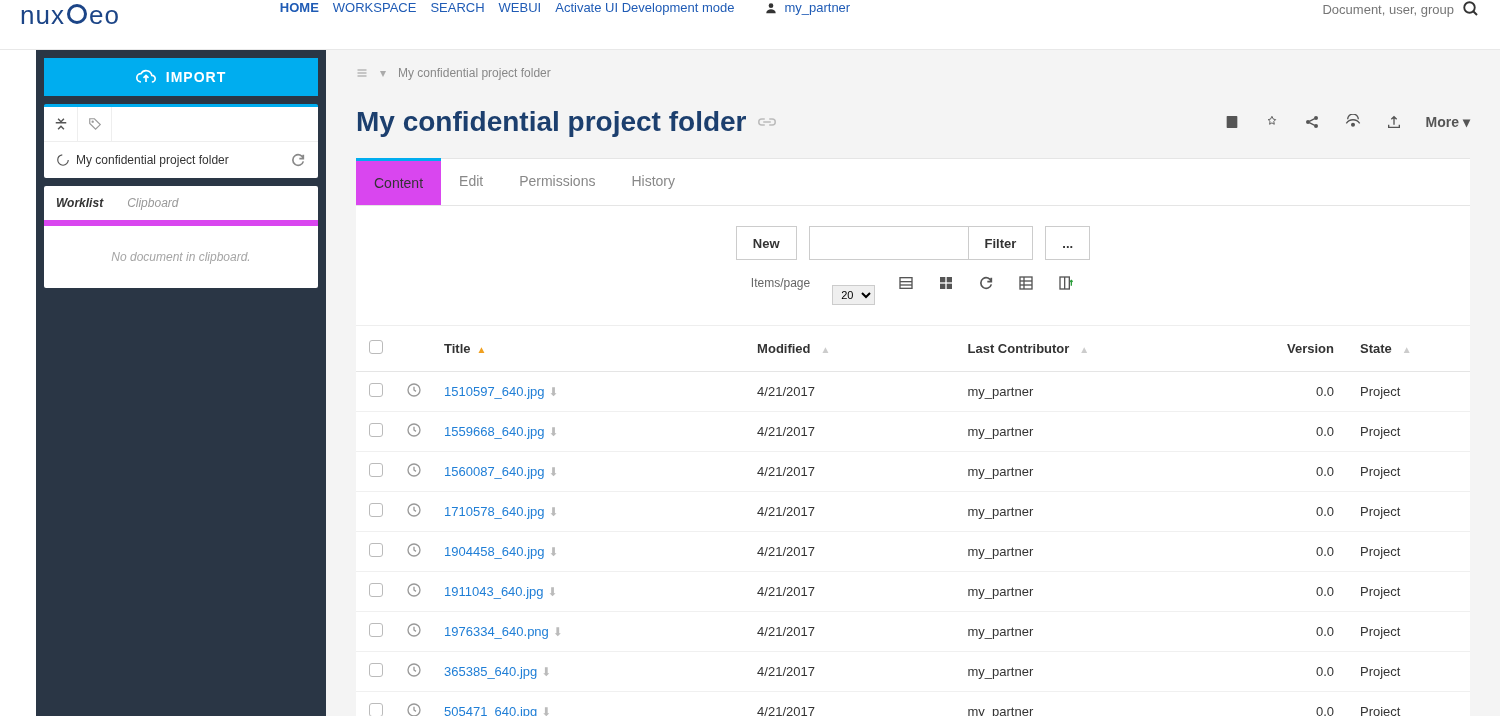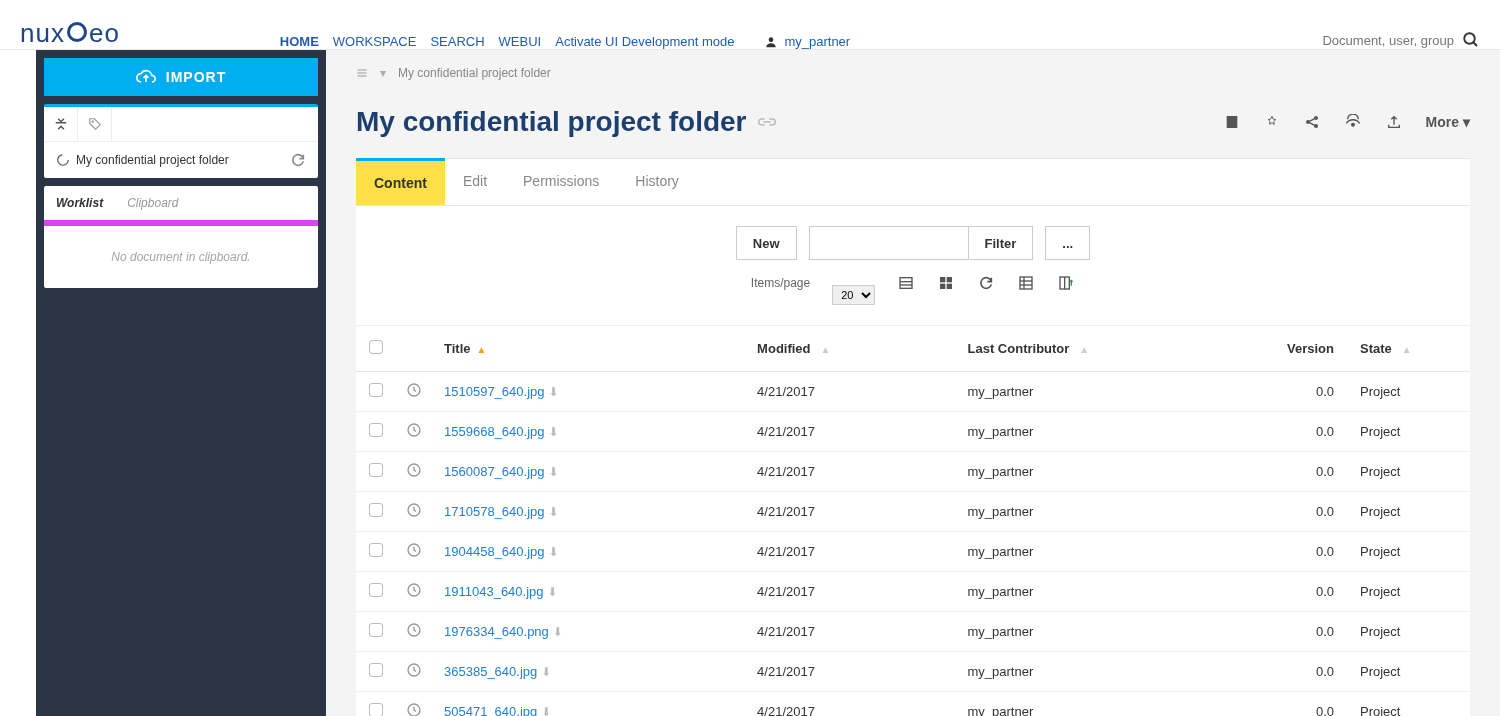--- a/index.html
+++ b/index.html
@@ -1,19 +1,19 @@
 <!DOCTYPE html>
 <html><head>
 <meta charset="utf-8">
 <style>
 * { box-sizing: border-box; margin: 0; padding: 0; }
 body { font-family: Arial, Helvetica, sans-serif; font-size: 13px; color: #333; background: #fff; width: 1500px; height: 716px; overflow: hidden; }
 
 
-.header { height: 50px; display: flex; align-items: flex-end; padding: 0 20px; border-bottom: 1px solid #e8e8e8; }
+.header { height: 50px; display: flex; align-items: flex-start; padding: 0 20px; border-bottom: 1px solid #e8e8e8; }
 .logo { font-size: 26px; font-weight: 300; color: #1c4587; letter-spacing: 1px; display: flex; align-items: center; }
 .logo .dot { width: 20px; height: 20px; border: 3px solid #1c4587; border-radius: 50%; display: inline-block; margin: 0 2px; position: relative; top: -2px; }
 .nav { margin-left: 160px; display: flex; gap: 14px; }
 .nav a { color: #1f5bb5; text-decoration: none; font-size: 13px; }
 .nav a.active { font-weight: bold; }
 .user-area { display: flex; align-items: center; margin-left: 30px; gap: 6px; color: #1f5bb5; font-size: 13px; }
 .header-spacer { flex: 1; }
 .search-area { display: flex; align-items: center; gap: 8px; color: #999; }
 .search-area input { border: none; outline: none; font-size: 13px; text-align: right; color: #999; width: 160px; }
 
@@ -41,21 +41,21 @@
 .title-row { display: flex; align-items: center; justify-content: space-between; padding: 10px 0 20px; }
 .page-title { font-size: 28px; font-weight: bold; color: #1c3f6e; display: flex; align-items: center; gap: 12px; }
 .page-title .link-icon { color: #bbb; font-size: 16px; }
 .action-icons { display: flex; align-items: center; gap: 24px; color: #555; font-size: 16px; }
 .more-btn { font-weight: bold; font-size: 14px; display: flex; align-items: center; gap: 4px; }
 
 
 .content-card { background: #fff; border-top: 1px solid #e5e5e5; }
 .tabs { display: flex; border-bottom: 1px solid #e5e5e5; }
 .tab { padding: 14px 18px; color: #888; cursor: pointer; font-size: 14px; }
-.tab.active { color: #333; font-weight: bold; border-top: 3px solid #00adef; margin-top: -1px; background:#fde047; }
+.tab.active { color: #333; font-weight: normal; border-top: 3px solid #00adef; margin-top: -1px; background:#d946ef; }
 
 
 .toolbar { display: flex; align-items: center; justify-content: space-between; padding: 20px 24px; border-bottom: 1px solid #eee; flex-direction: column; }
 .toolbar-left { display: flex; gap: 12px; }
 .btn { border: 1px solid #ccc; background: #fff; padding: 8px 16px; cursor: pointer; font-size: 13px; font-weight: bold; color: #333; }
 .filter-input { border: 1px solid #ccc; height: 34px; width: 160px; padding: 0 8px; }
 .btn.filter-btn { border-left: none; }
 .filter-group { display: flex; }
 .toolbar-right { display: flex; align-items: center; gap: 22px; color: #666; font-size: 12px; }
 .pagesize-select { border: 1px solid #ccc; padding: 2px 4px; font-size: 11px; margin-top: 25px; }

